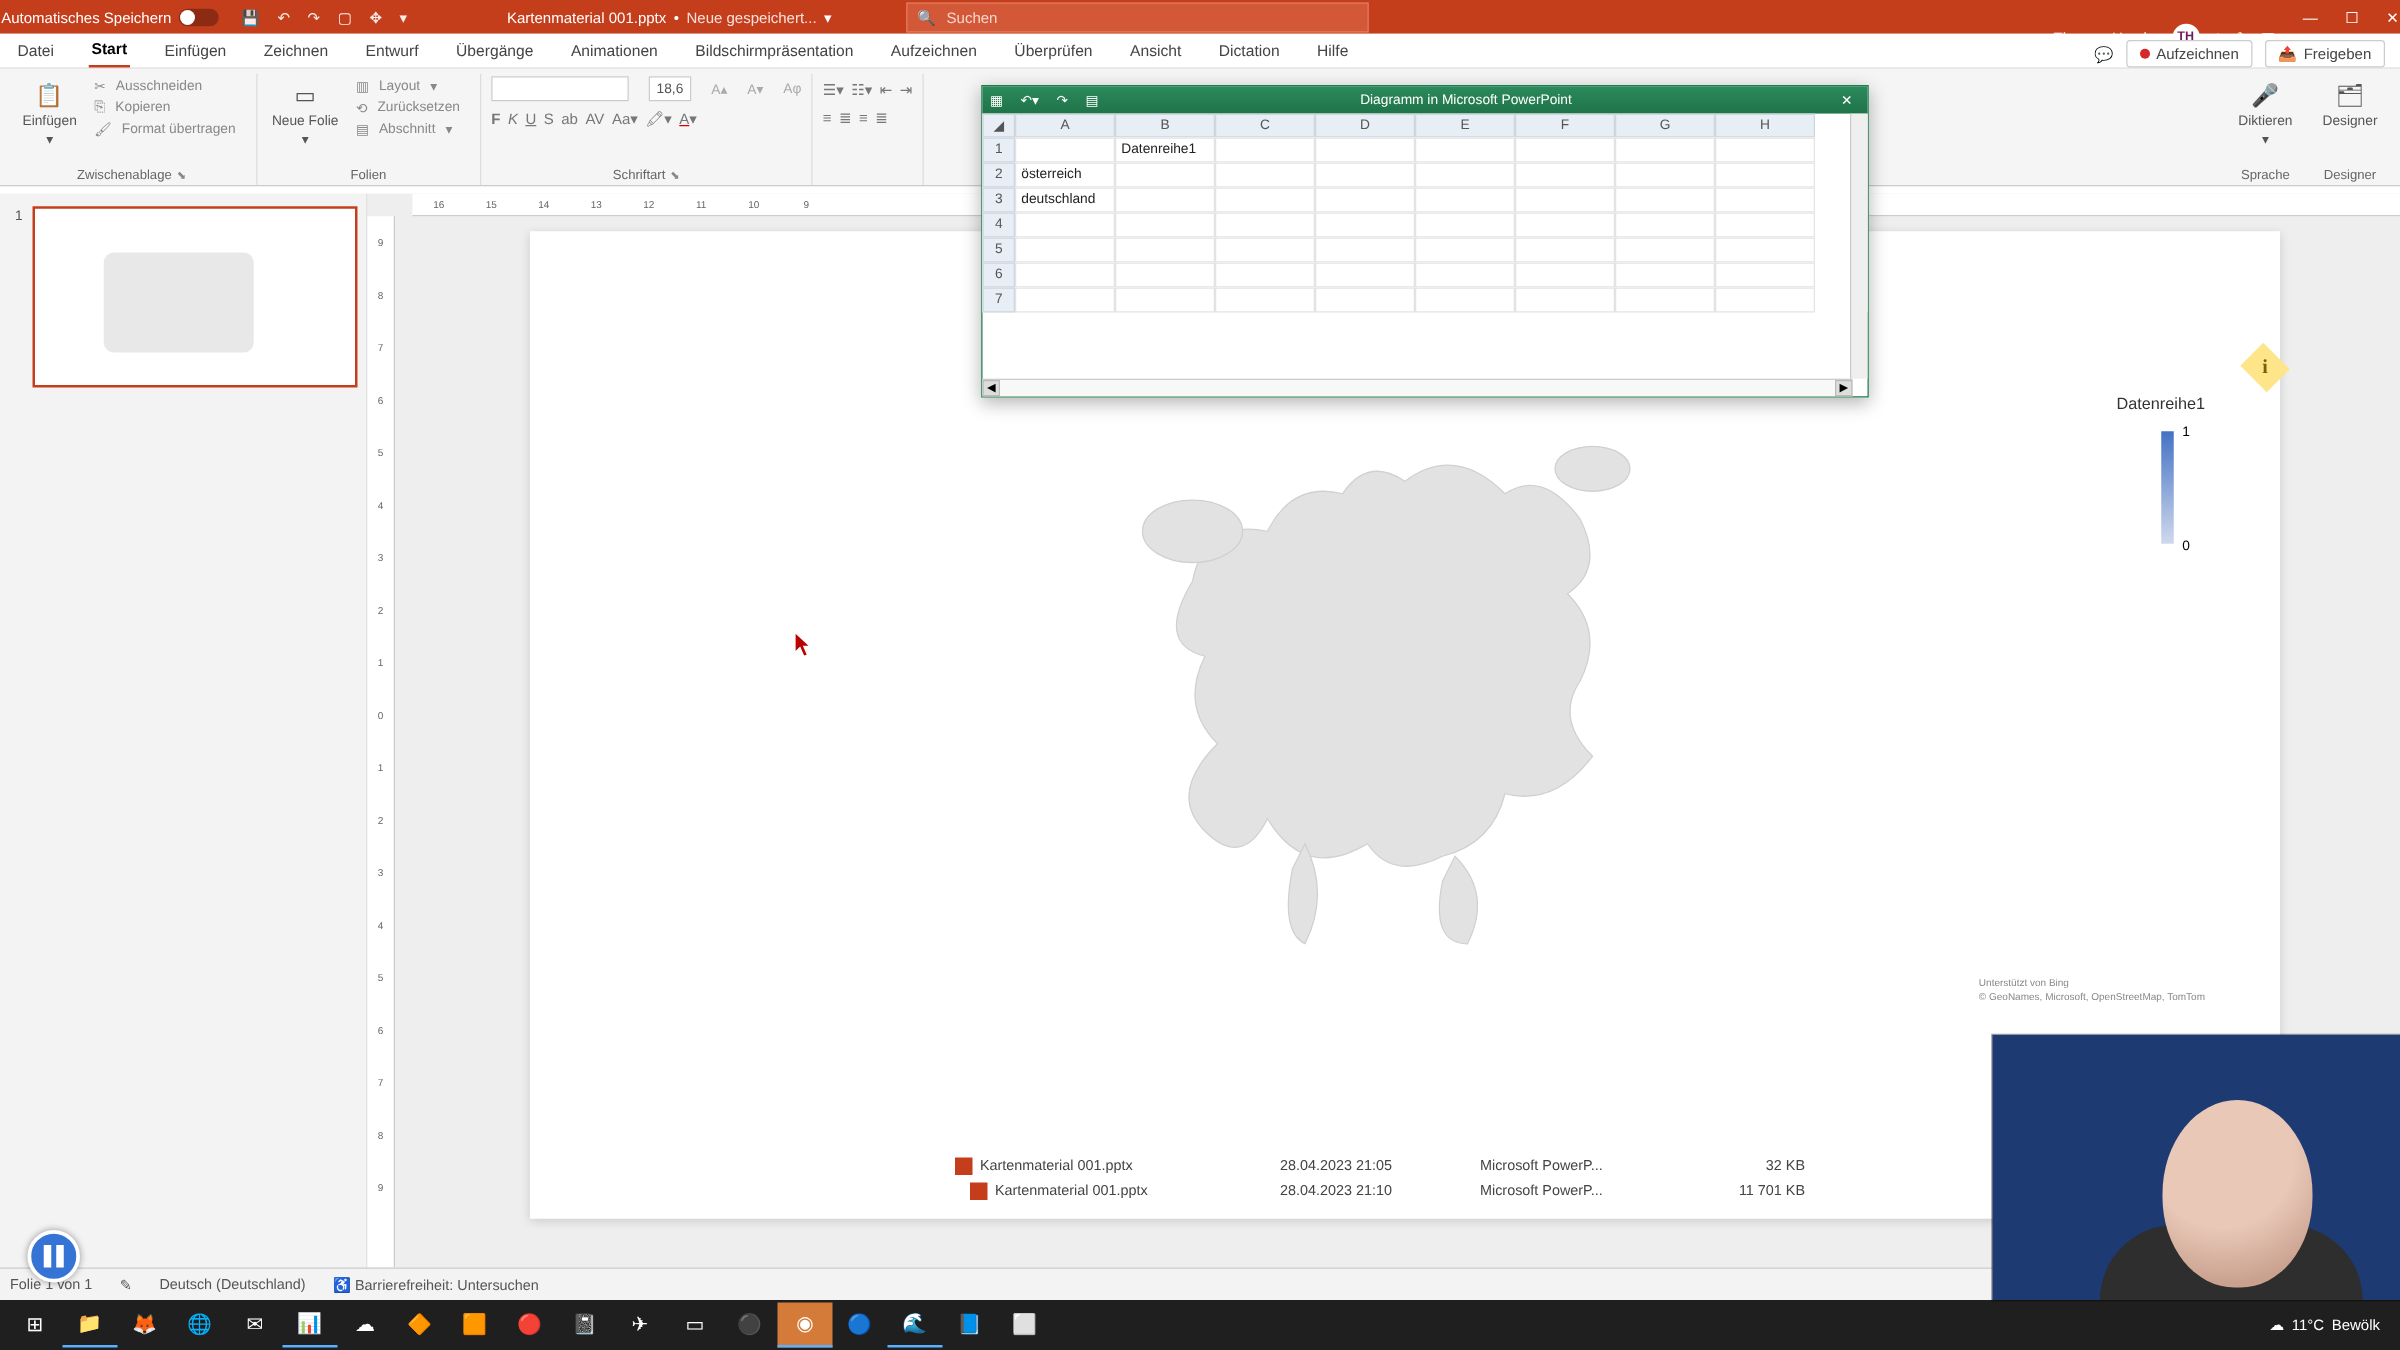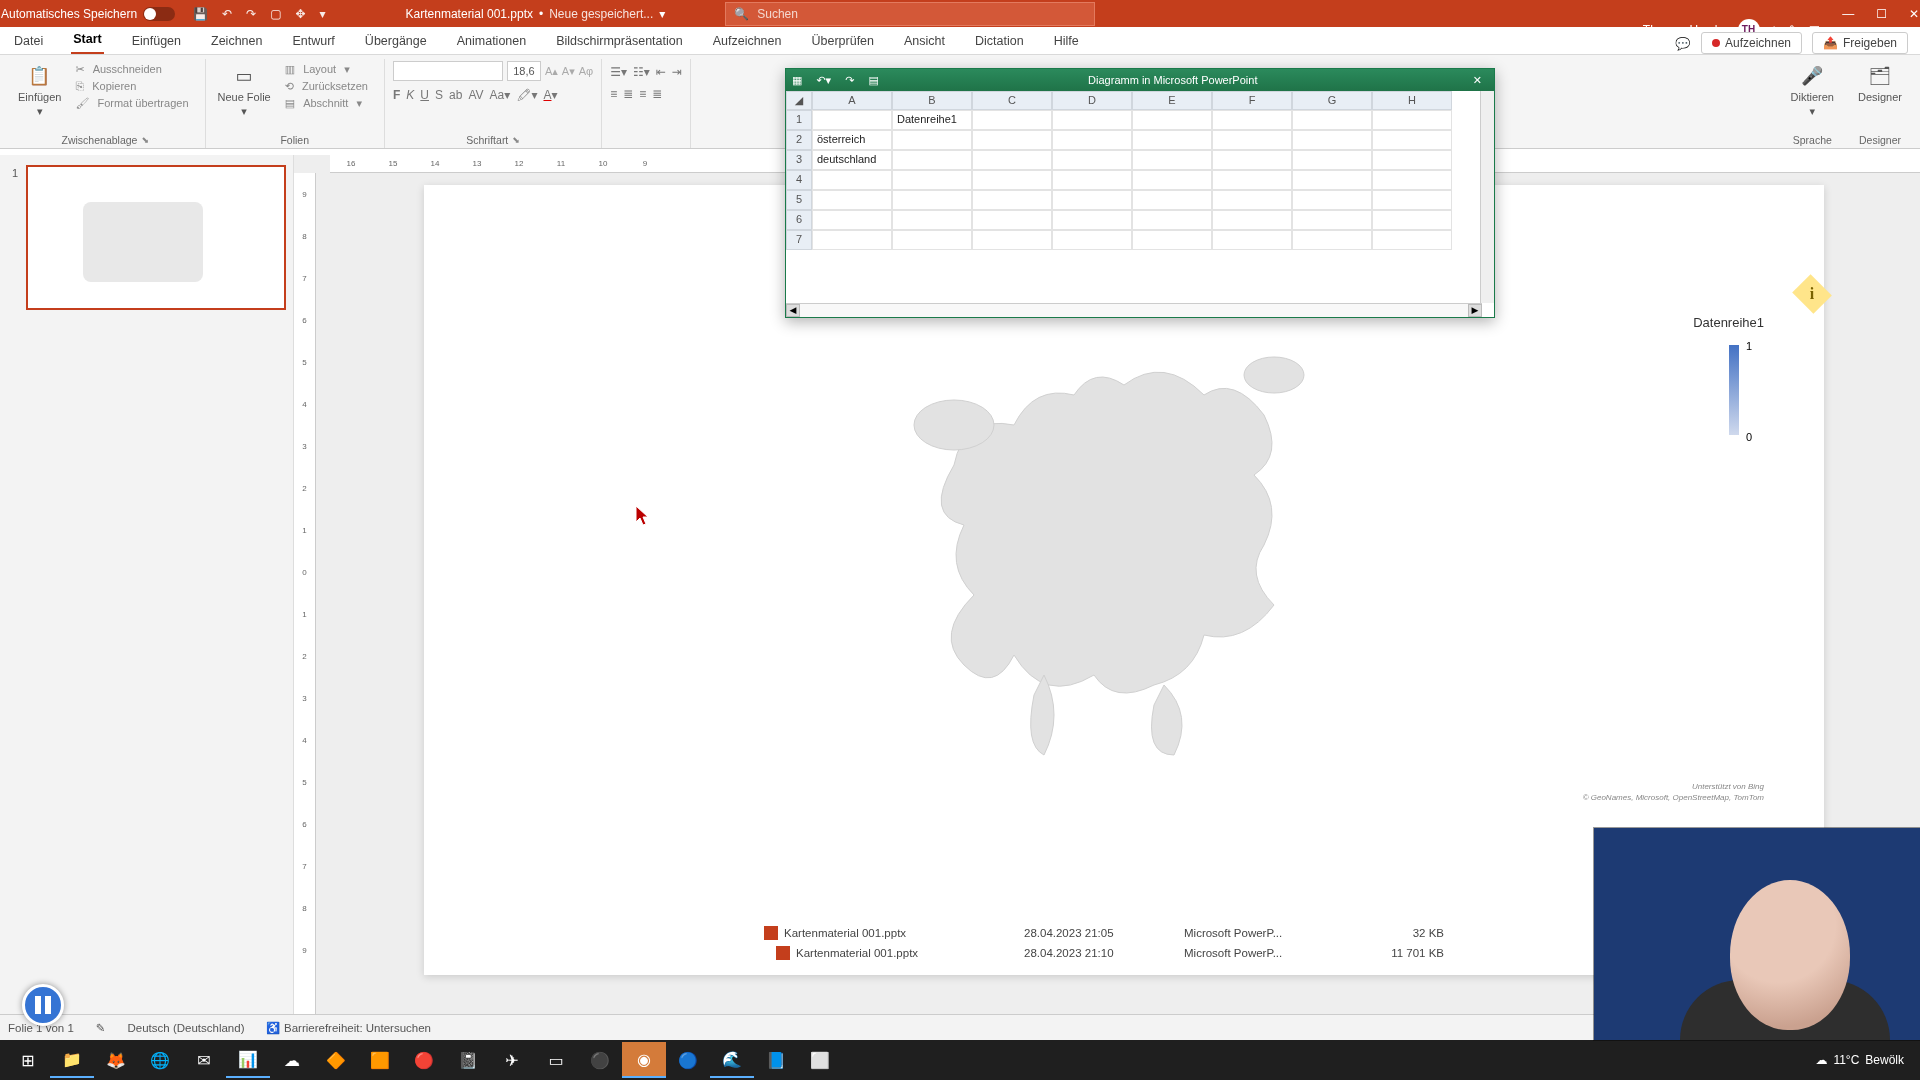--- a/index.html
+++ b/index.html
@@ -60,21 +60,21 @@
 .ruler-v { position: absolute; top: 18px; left: 0; width: 22px; bottom: 0; background: #fff; border-right: 1px solid #ccc; font-size: 8px; color: #666; display: flex; flex-direction: column; align-items: center; overflow: hidden; }
 .ruler-v .tick { height: 42px; display: flex; align-items: center; flex-shrink: 0; }
 
 .slide { position: absolute; top: 30px; left: 130px; width: 1400px; height: 790px; background: #fff; box-shadow: 0 2px 8px rgba(0,0,0,.15); }
 .slide .legend { position: absolute; right: 60px; top: 130px; font-size: 13px; color: #333; }
 .slide .gradbar { position: absolute; right: 85px; top: 160px; width: 10px; height: 90px; background: linear-gradient(#4472c4, #cfd9ed); }
 .slide .gradmax { position: absolute; right: 72px; top: 155px; font-size: 11px; }
 .slide .gradmin { position: absolute; right: 72px; top: 246px; font-size: 11px; }
 .slide .map { position: absolute; left: 380px; top: 140px; width: 640px; height: 470px; }
 .slide .map svg { width: 100%; height: 100%; }
-.slide .attrib { position: absolute; right: 60px; bottom: 172px; font-size: 8px; color: #888; text-align: right; line-height: 1.3; font-style: italic; }
+.slide .attrib { position: absolute; right: 60px; bottom: 172px; font-size: 8px; color: #888; line-height: 1.3; }
 .slide .infobadge { position: absolute; right: -3px; top: 96px; width: 30px; height: 26px; background: #ffe58a; transform: rotate(45deg); }
 .slide .infobadge::after { content: "i"; position: absolute; inset: 0; display: flex; align-items: center; justify-content: center; transform: rotate(-45deg); font-weight: bold; color: #7a6200; font-family: Georgia, serif; }
 
 .files { position: absolute; bottom: 12px; left: 340px; width: 700px; font-size: 11.5px; color: #444; }
 .files .row { display: grid; grid-template-columns: 260px 160px 170px 90px; padding: 3px 0; align-items: center; }
 .files .row .name { display: flex; gap: 6px; align-items: center; }
 .ppt-icon { width: 14px; height: 14px; background: #c43e1c; display: inline-block; }
 
 
 .datasheet { position: absolute; top: 68px; left: 785px; width: 710px; height: 250px; background: #fff; border: 1px solid #1a7a4a; box-shadow: 0 4px 14px rgba(0,0,0,.3); z-index: 50; }
@@ -214,21 +214,21 @@
         <span>▤ <span>Abschnitt</span> ▾</span>
       </div>
     </div>
     <div class="title">
         <span>Folien</span>
       </div>
   </div>
 
   <div class="group fontgroup">
     <div class="body" style="flex-direction:column; gap:3px;">
-      <div style="display:flex; gap:4px; align-items:center;text-align:center;">
+      <div style="display:flex; gap:16px; align-items:center;text-align:center;">
         <div class="fontbox"></div>
         <div class="sizebox">18,6</div>
         <span style="color:#aaa;">A▴</span>
         <span style="color:#aaa;">A▾</span>
         <span style="color:#aaa;">Aφ</span>
       </div>
       <div class="minirow">
         <span><b>F</b></span>
         <span><i>K</i></span>
         <span><u>U</u></span>

